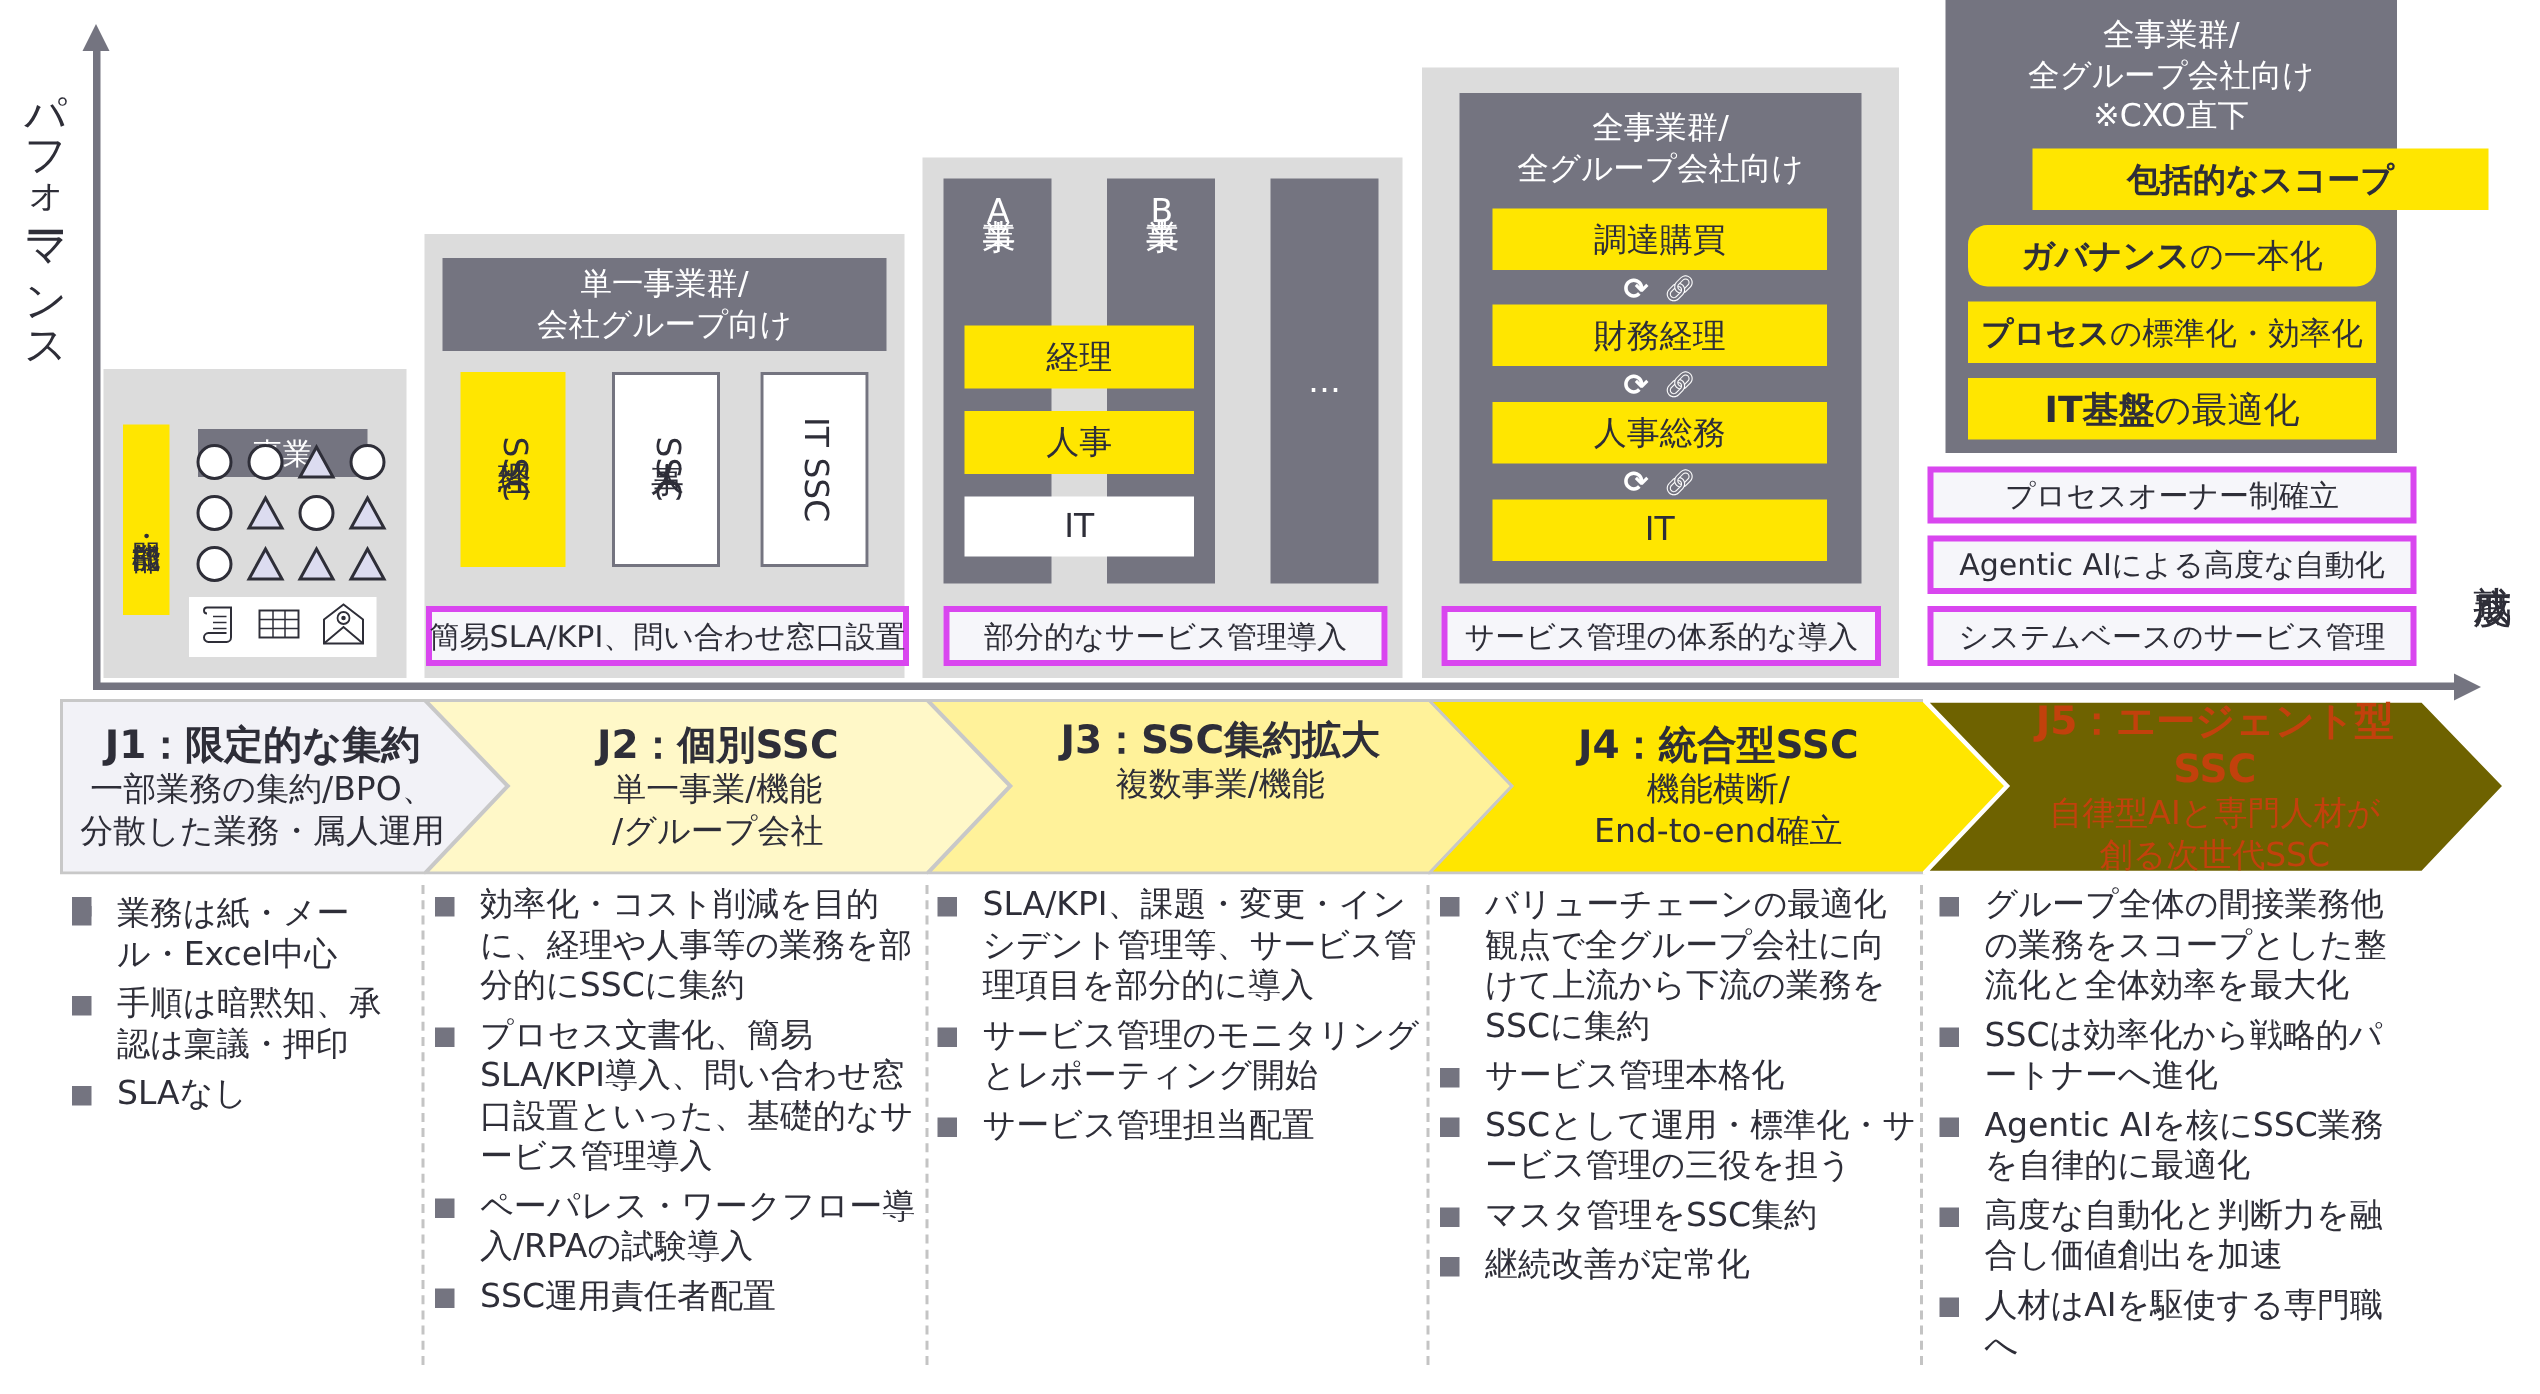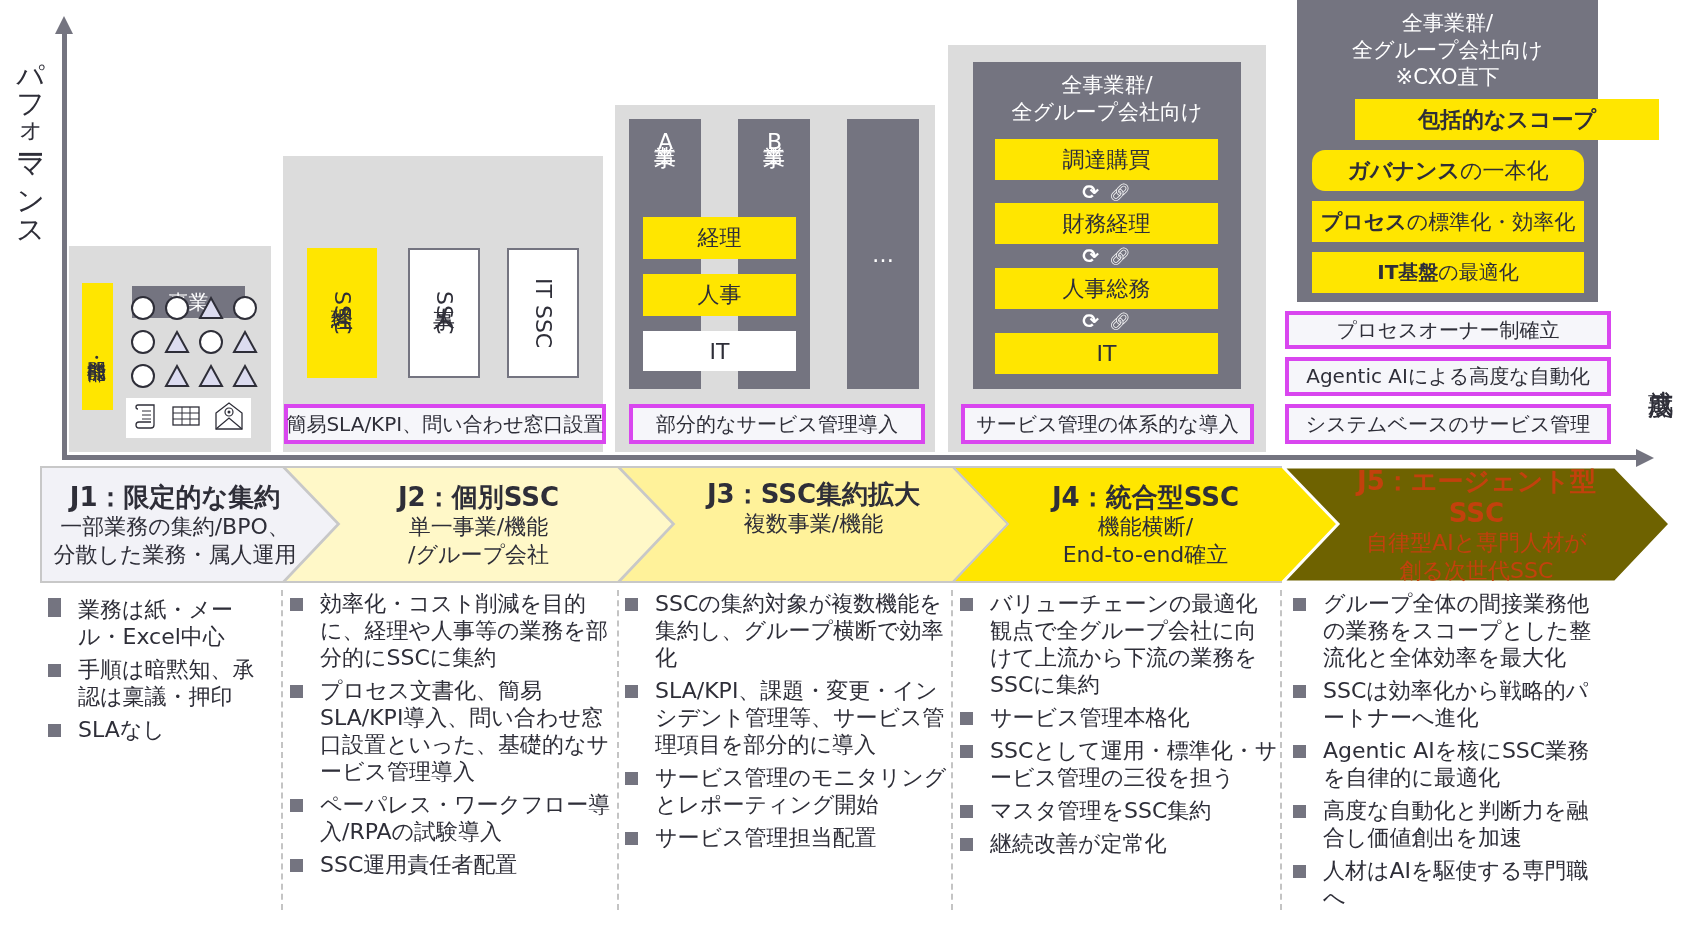--- a/index.html
+++ b/index.html
@@ -120,20 +120,24 @@
     <span><svg width="30" height="30" viewBox="0 0 30 30">
           <polygon points="2,12 15,2 28,12 28,28 2,28" fill="none" stroke="#2e2e38" stroke-width="1.3"></polygon>
           <polyline points="2,28 15,17 28,28" fill="none" stroke="#2e2e38" stroke-width="1.3"></polyline>
           <circle cx="15" cy="11" r="4" fill="none" stroke="#2e2e38" stroke-width="1.2"></circle>
           <circle cx="15" cy="11" r="1.5" fill="#2e2e38"></circle>
         </svg></span>
   </div>
 </div>
 
 <div class="abs panel" style="left:283px; top:156px; width:320px; height:296px;">
+  <div class="abs dark center" style="left:12px; top:16px; width:296px; height:62px; font-size:21px; line-height:27px; flex-direction:column;">
+    <span>単一事業群/</span>
+    <span>会社グループ向け</span>
+  </div>
   <div class="abs yellow center vtext-mixed" style="left:24px; top:92px; width:70px; height:130px; font-size:22px;">経理SSC</div>
   <div class="abs white-box center vtext-mixed" style="left:125px; top:92px; width:72px; height:130px; font-size:22px;">人事SSC</div>
   <div class="abs white-box center vtext-mixed" style="left:224px; top:92px; width:72px; height:130px; font-size:22px;">IT SSC</div>
 </div>
 <div class="abs outline-box" style="left:284px; top:404px; width:322px; height:40px;">簡易SLA/KPI、問い合わせ窓口設置</div>
 
 <div class="abs panel" style="left:615px; top:105px; width:320px; height:347px;">
   <div class="abs dark vtext" style="left:14px; top:14px; width:72px; height:270px; font-size:22px; padding-top:10px; align-items:center; display:flex;">
     <span>事業A</span>
   </div>
@@ -186,21 +190,21 @@
       <span></span>
   </div>
   <div class="abs yellow center" style="left:15px; top:150px; width:272px; height:41px; font-size:22px;border-radius:13px;">
     <b>ガバナンス</b>
       <span>の一本化</span>
   </div>
   <div class="abs yellow center" style="left:15px; top:201px; width:272px; height:41px; font-size:21px; white-space:nowrap;">
     <b>プロセス</b>
       <span>の標準化・効率化</span>
   </div>
-  <div class="abs yellow center" style="left:15px; top:252px; width:272px; height:41px; font-size:20px;">
+  <div class="abs yellow center" style="left:15px; top:252px; width:272px; height:41px; font-size:24px;">
     <b>IT基盤</b>
       <span>の最適化</span>
   </div>
 </div>
 <div class="abs outline-box" style="left:1285px; top:311px; width:326px; height:38px;">プロセスオーナー制確立</div>
 <div class="abs outline-box" style="left:1285px; top:357px; width:326px; height:39px;text-align:right;">Agentic AIによる高度な自動化</div>
 <div class="abs outline-box" style="left:1285px; top:404px; width:326px; height:40px;">システムベースのサービス管理</div>
 
 <div class="chev" style="left:40px; width:300px;">
   <svg width="300" height="117">
@@ -260,21 +264,20 @@
 </ul>
 <div class="divider" style="left:281px;"></div>
 <ul class="bullets" style="left:290px; width:322px;">
   <li><span class="sq"></span><span>効率化・コスト削減を目的に、経理や人事等の業務を部分的にSSCに集約</span></li>
   <li><span class="sq"></span><span>プロセス文書化、簡易SLA/KPI導入、問い合わせ窓口設置といった、基礎的なサービス管理導入</span></li>
   <li><span class="sq"></span><span>ペーパレス・ワークフロー導入/RPAの試験導入</span></li>
   <li><span class="sq"></span><span>SSC運用責任者配置</span></li>
 </ul>
 <div class="divider" style="left:617px;"></div>
 <ul class="bullets" style="left:625px; width:322px;">
-  <li><span class="sq"></span><span>SSCの集約対象が複数機能を集約し、グループ横断で効率化</span></li>
   <li><span class="sq"></span><span>SLA/KPI、課題・変更・インシデント管理等、サービス管理項目を部分的に導入</span></li>
   <li><span class="sq"></span><span>サービス管理のモニタリングとレポーティング開始</span></li>
   <li><span class="sq"></span><span>サービス管理担当配置</span></li>
 </ul>
 <div class="divider" style="left:951px;"></div>
 <ul class="bullets" style="left:960px; width:318px;">
   <li><span class="sq"></span><span>バリューチェーンの最適化観点で全グループ会社に向けて上流から下流の業務をSSCに集約</span></li>
   <li><span class="sq"></span><span>サービス管理本格化</span></li>
   <li><span class="sq"></span><span>SSCとして運用・標準化・サービス管理の三役を担う</span></li>
   <li><span class="sq"></span><span>マスタ管理をSSC集約</span></li>

